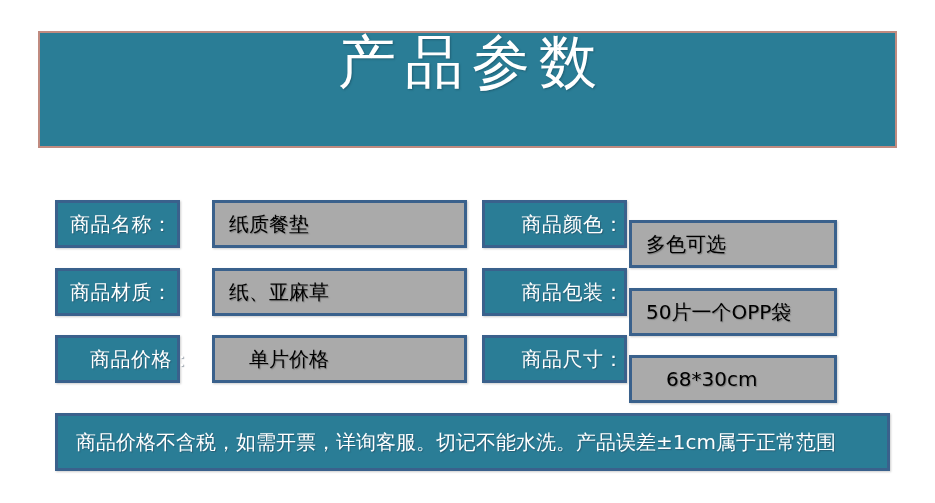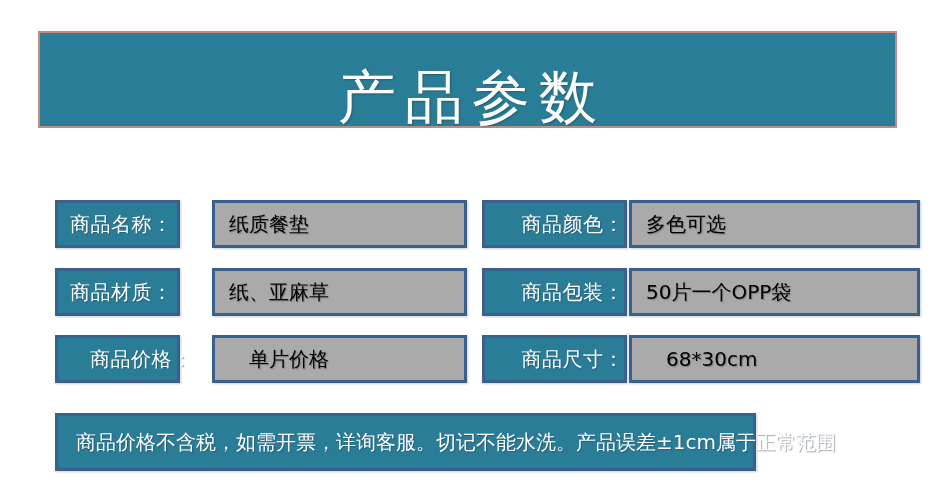--- a/index.html
+++ b/index.html
@@ -22,26 +22,26 @@
     width: 935px;
     height: 503px;
   }
 
   
   .header-banner {
     position: absolute;
     left: 38px;
     top: 31px;
     width: 859px;
-    height: 97px;
+    height: 117px;
     box-sizing: border-box;
     background: #2a7d96;
     border: 2px solid #c08b80;
     display: flex;
-    align-items: flex-end;
+    align-items: flex-start;
     justify-content: center;
   }
   .header-title {
     color: #ffffff;
     font-size: 58px;
     line-height: 1;
     letter-spacing: 9px;
     text-indent: 9px;
     font-weight: 400;
     text-shadow: 1px 1px 2px rgba(20,60,75,0.45);
@@ -85,32 +85,32 @@
   .param-value .cell-text {
     padding-left: 14px;
     color: #000000;
     text-shadow: 1px 1px 1px rgba(90,90,90,0.55);
   }
 
   
   .col-label-left  { left: 55px;  width: 125px; }
   .col-value-left  { left: 212px; width: 255px; }
   .col-label-right { left: 482px; width: 145px; justify-content: flex-end; }
-  .col-value-right { left: 629px; width: 291px; }
+  .col-value-right { left: 629px; width: 208px; margin-top: 20px; }
 
   .row-1 { top: 200px; height: 48px; }
   .row-2 { top: 268px; height: 48px; }
   .row-3 { top: 335px; height: 48px; padding-left: 20px; }
 
   
   .note-bar {
     position: absolute;
     left: 55px;
     top: 413px;
-    width: 701px;
+    width: 835px;
     height: 58px;
     box-sizing: border-box;
     background: #2a7d96;
     border: 3px solid #3a618c;
     display: flex;
     align-items: center;
     box-shadow: 1px 1px 2px rgba(0,0,0,0.20);
   }
   .note-text {
     color: #ffffff;

